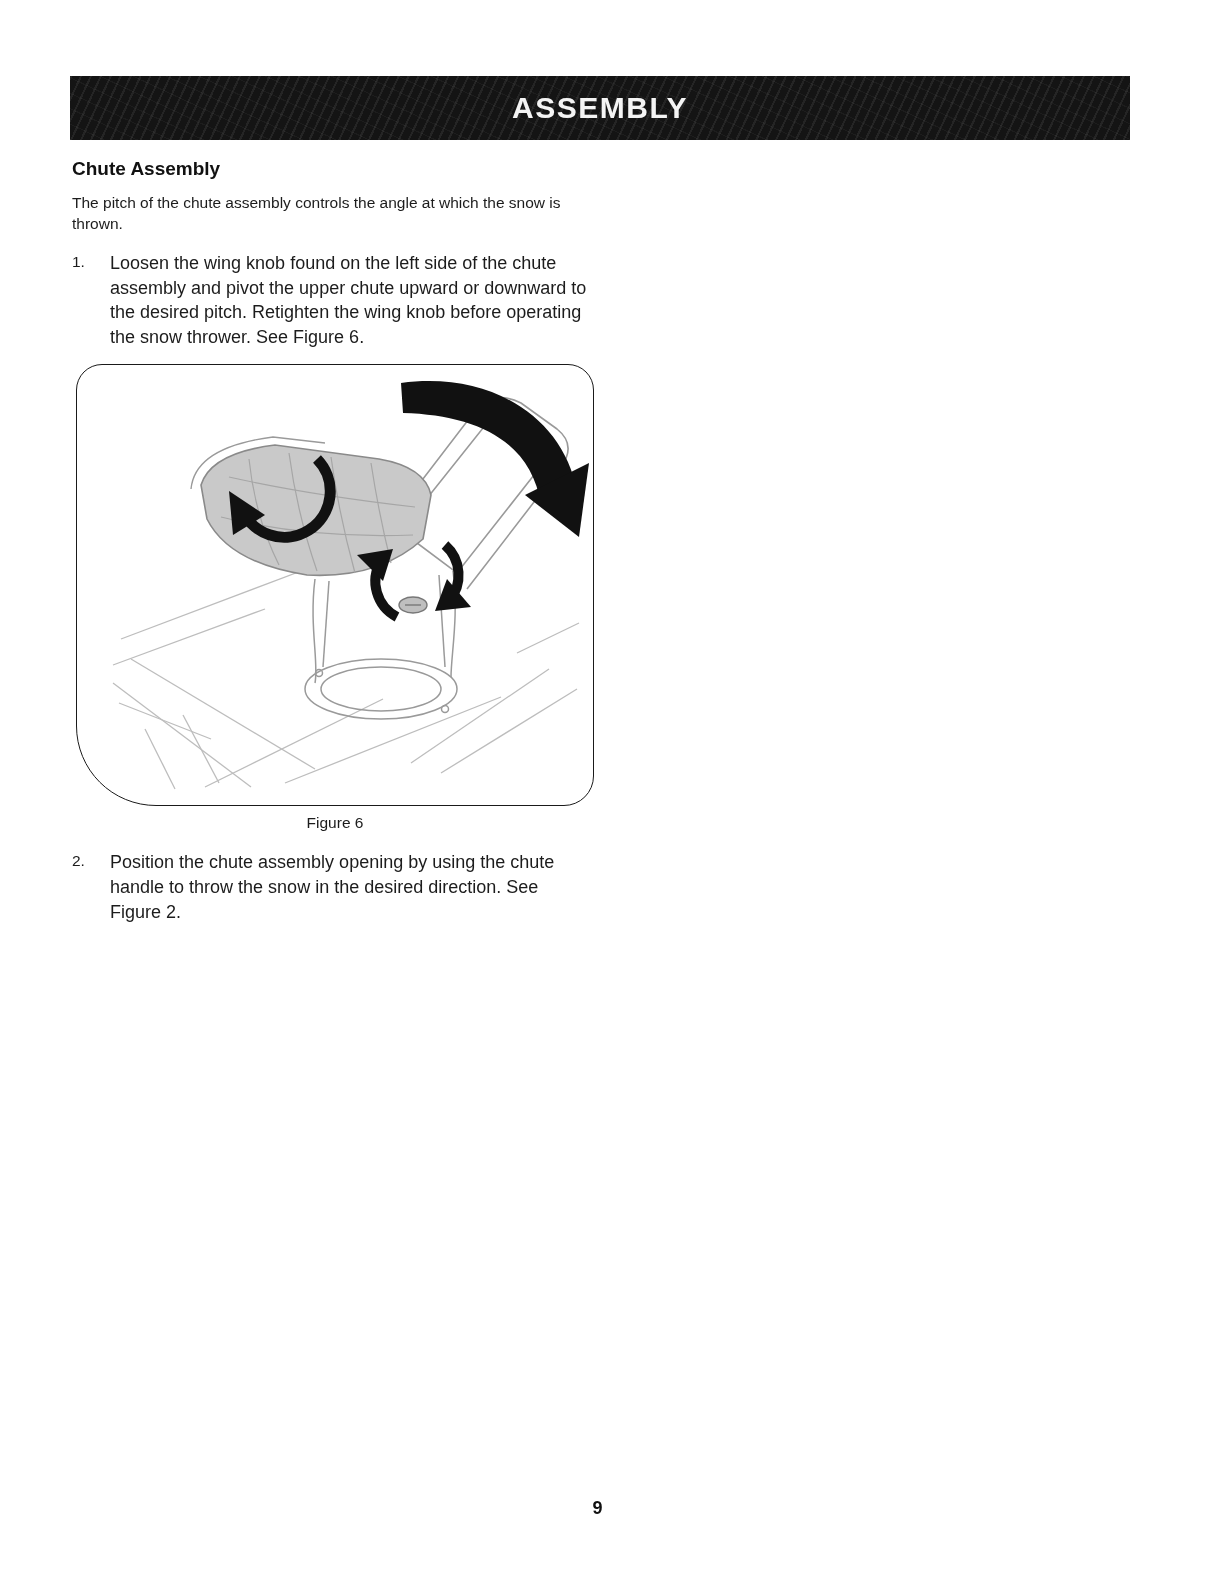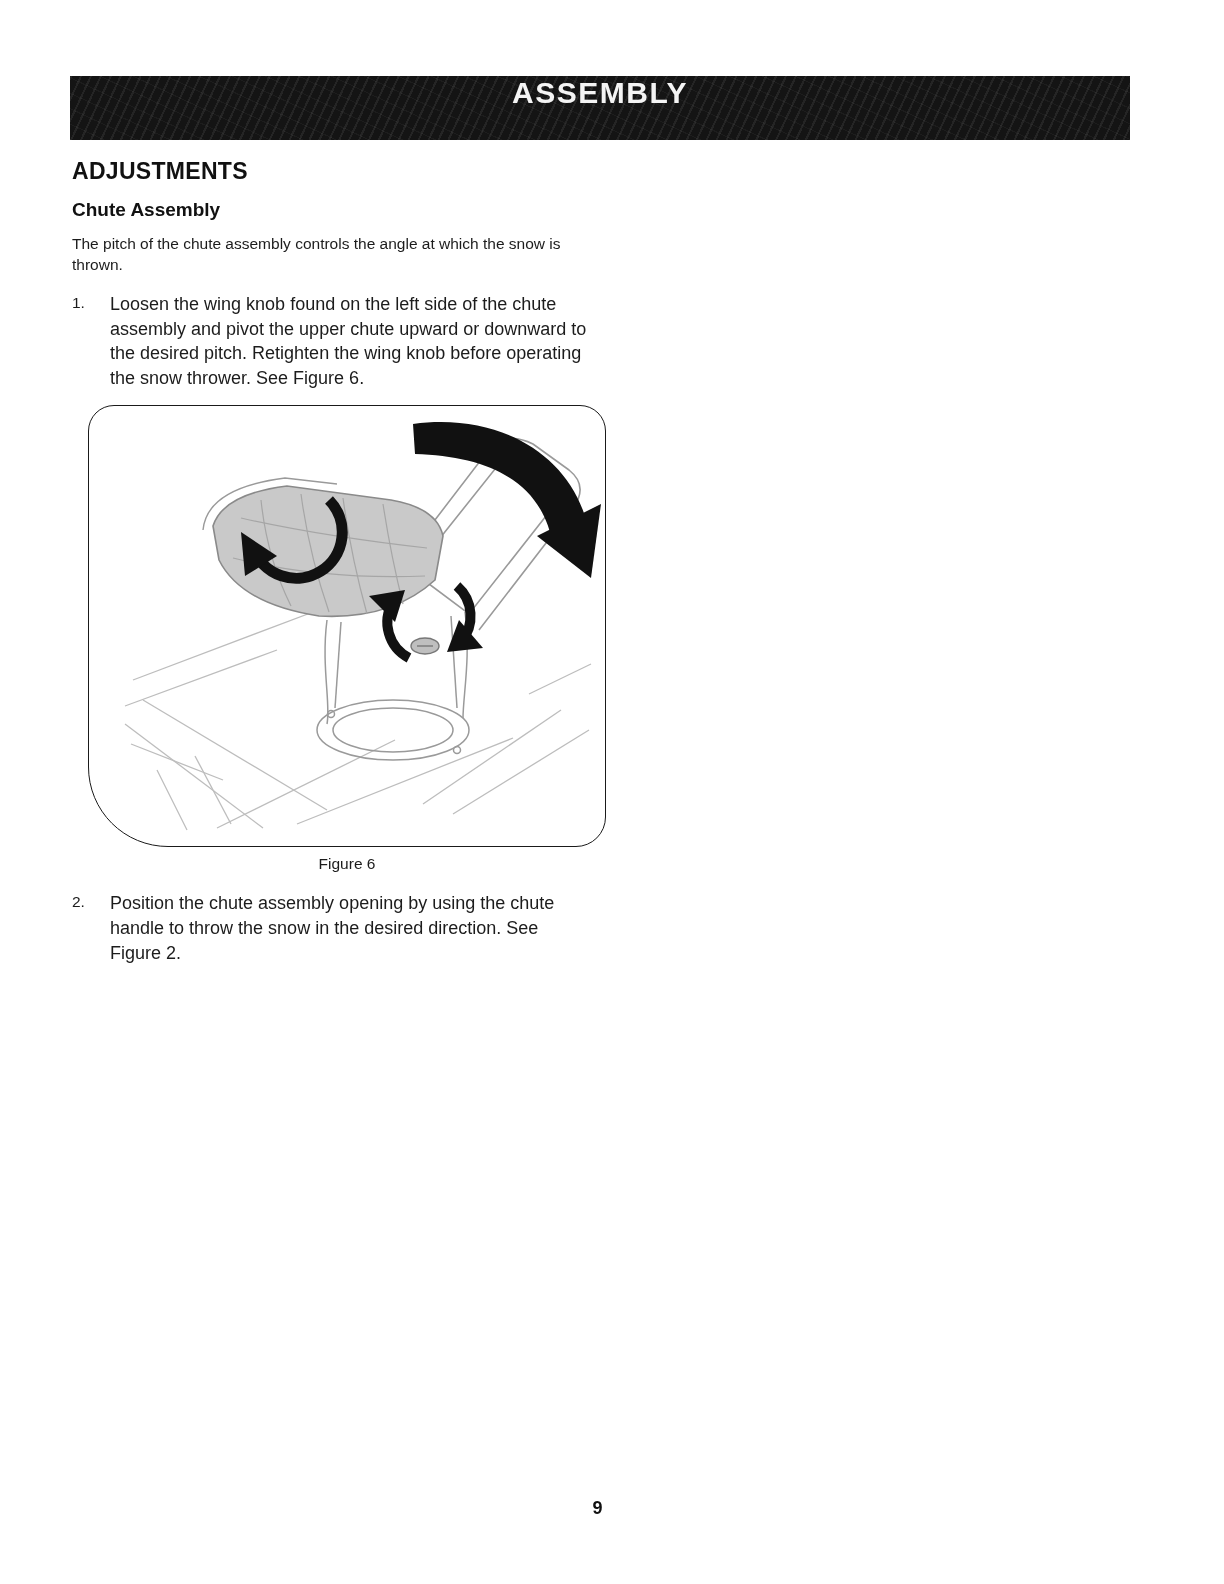--- a/index.html
+++ b/index.html
@@ -29,21 +29,21 @@
         rgba(255,255,255,0.07) 2px,
         rgba(0,0,0,0) 2px,
         rgba(0,0,0,0) 9px),
       repeating-linear-gradient(25deg,
         rgba(255,255,255,0.04) 0px,
         rgba(255,255,255,0.04) 1px,
         rgba(0,0,0,0) 1px,
         rgba(0,0,0,0) 14px),
       #141414;
     display: flex;
-    align-items: flex-start;
+    align-items: center;
     justify-content: center;
   }
   .banner-title {
     color: #f4f4f4;
     font-size: 30px;
     font-weight: bold;
     letter-spacing: 1.5px;
   }
   
   .content {
@@ -82,21 +82,21 @@
     font-size: 15.5px;
     line-height: 1.38;
   }
   .step-text {
     flex: 1;
     font-size: 18px;
     line-height: 1.38;
   }
   
   .figure-wrap {
-    margin: 14px 0 0 16px;
+    margin: 14px 0 0 4px;
     width: 518px;
   }
   .figure-frame {
     width: 518px;
     height: 442px;
     border: 1.6px solid #1a1a1a;
     border-radius: 26px 26px 30px 80px;
     overflow: hidden;
     background: #ffffff;
     display: flex;
@@ -126,21 +126,20 @@
 <body>
 
 <div class="page">
 
   <div class="banner">
     <span class="banner-title">ASSEMBLY</span>
   </div>
 
   <div class="content">
 
-    <div class="section-title">ADJUSTMENTS</div>
 
     <div class="subsection-title">Chute Assembly</div>
 
     <p class="intro">The pitch of the chute assembly controls the angle at which the snow is thrown.</p>
 
     <div class="step">
       <div class="step-number">1.</div>
       <div class="step-text">Loosen the wing knob found on the left side of the chute assembly and pivot the upper chute upward or downward to the desired pitch. Retighten the wing knob before operating the snow thrower. See Figure 6.</div>
     </div>
 

